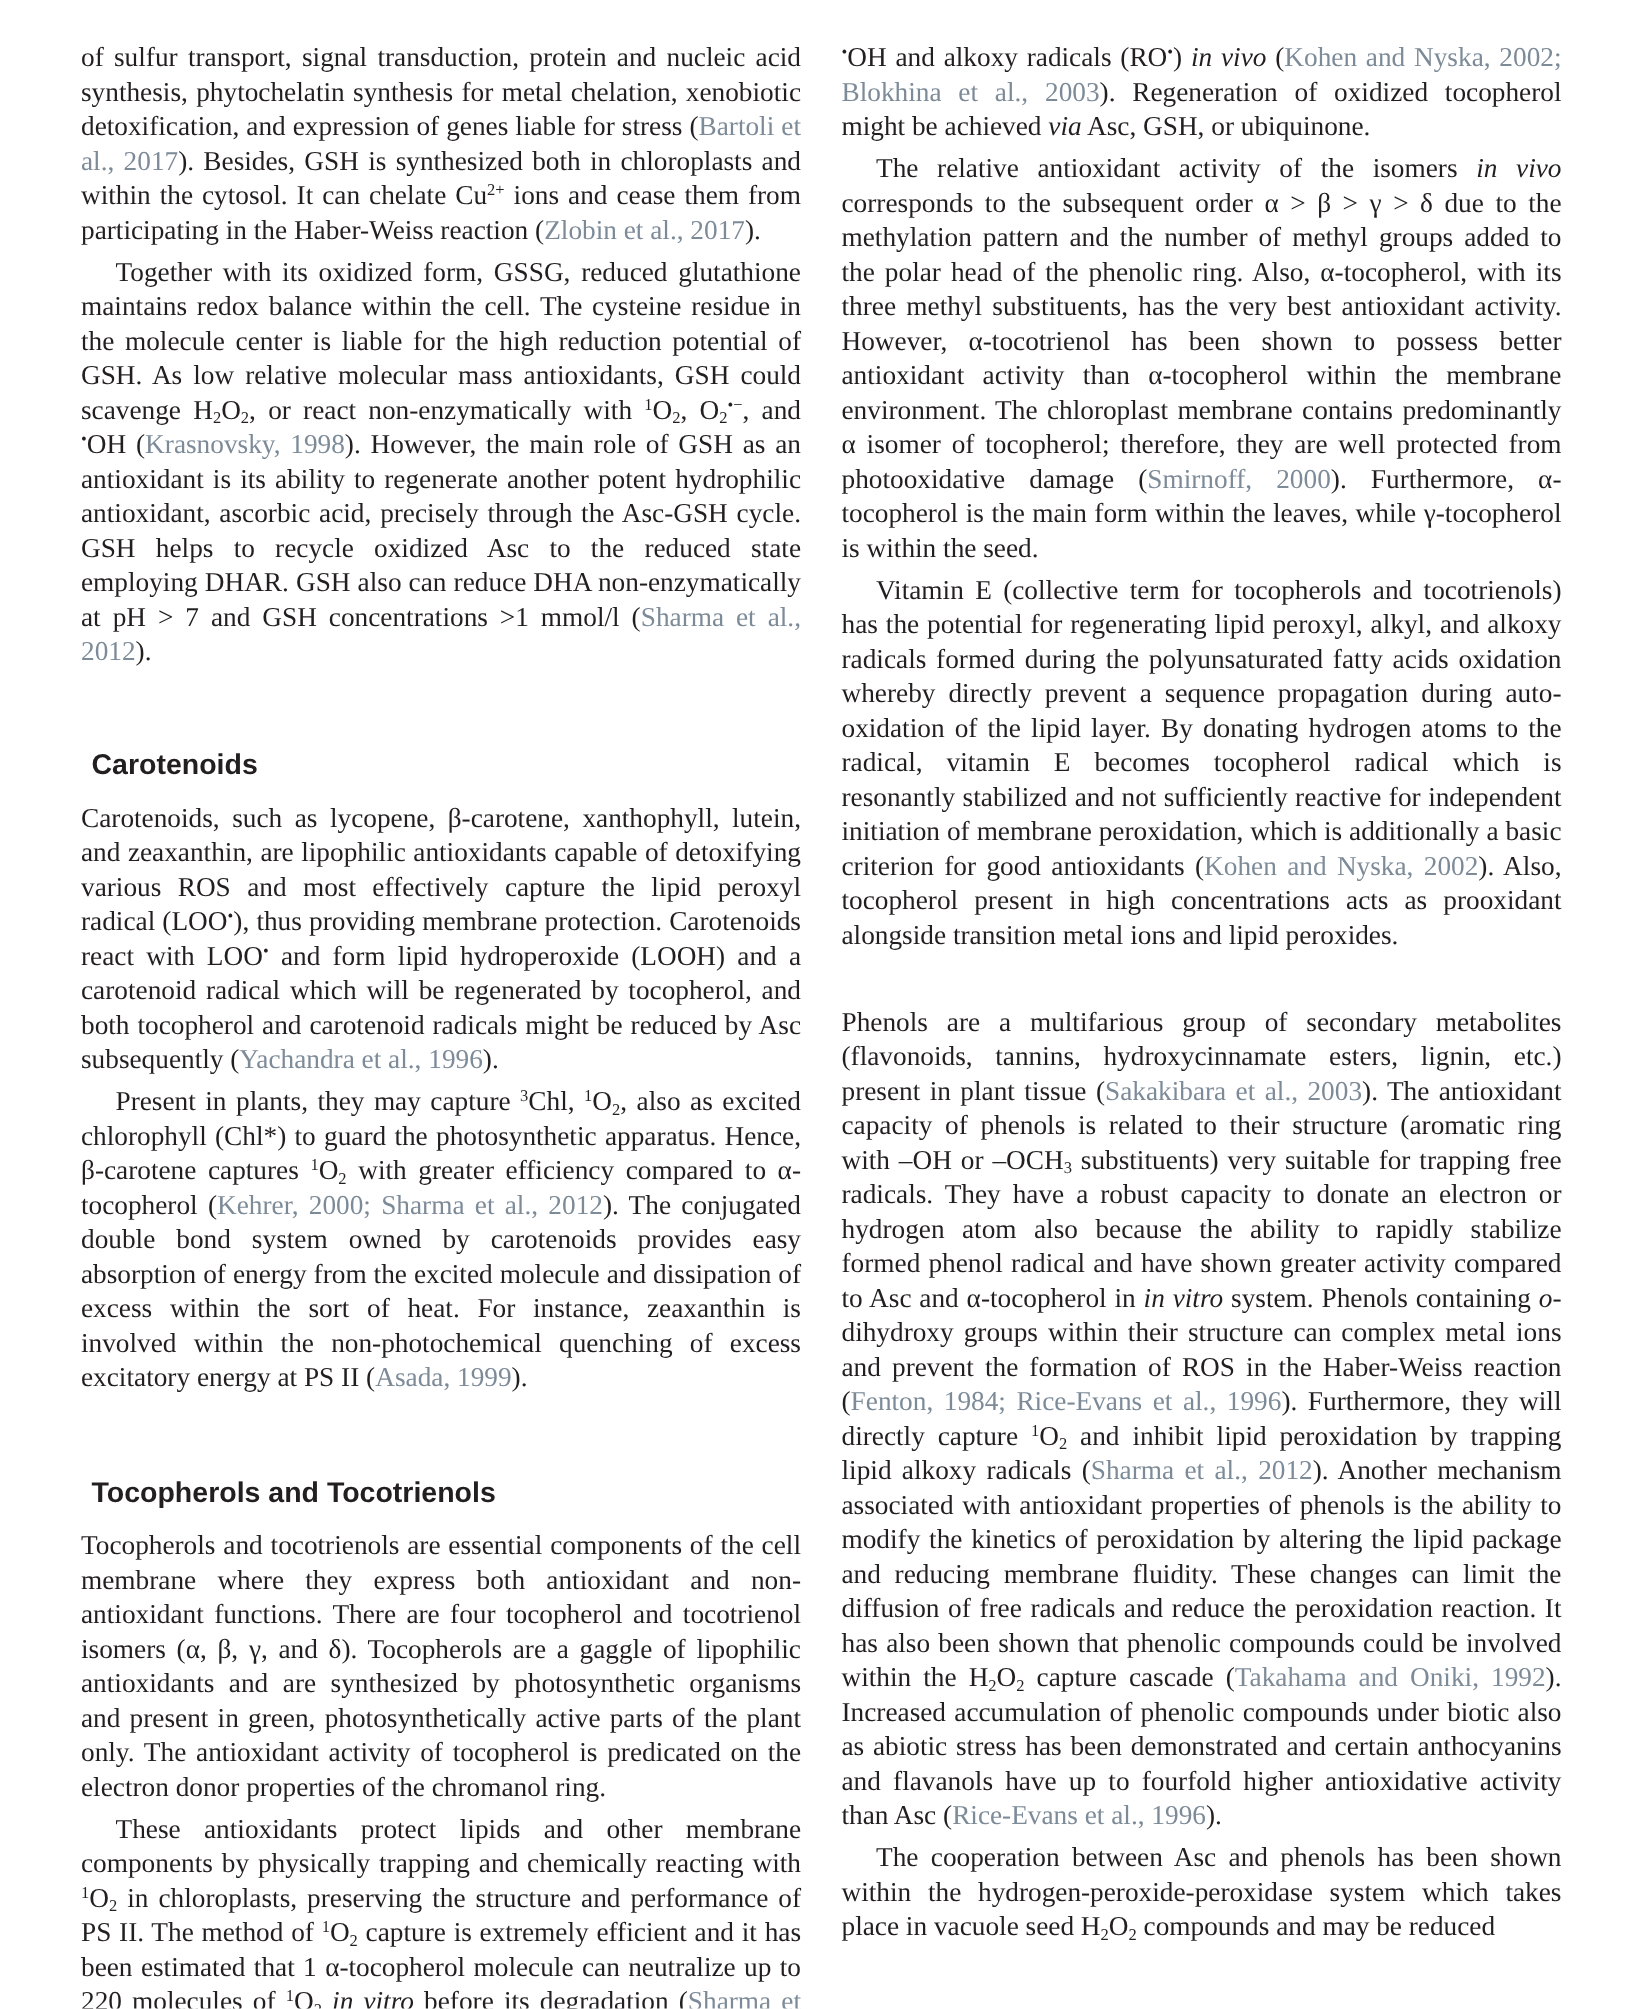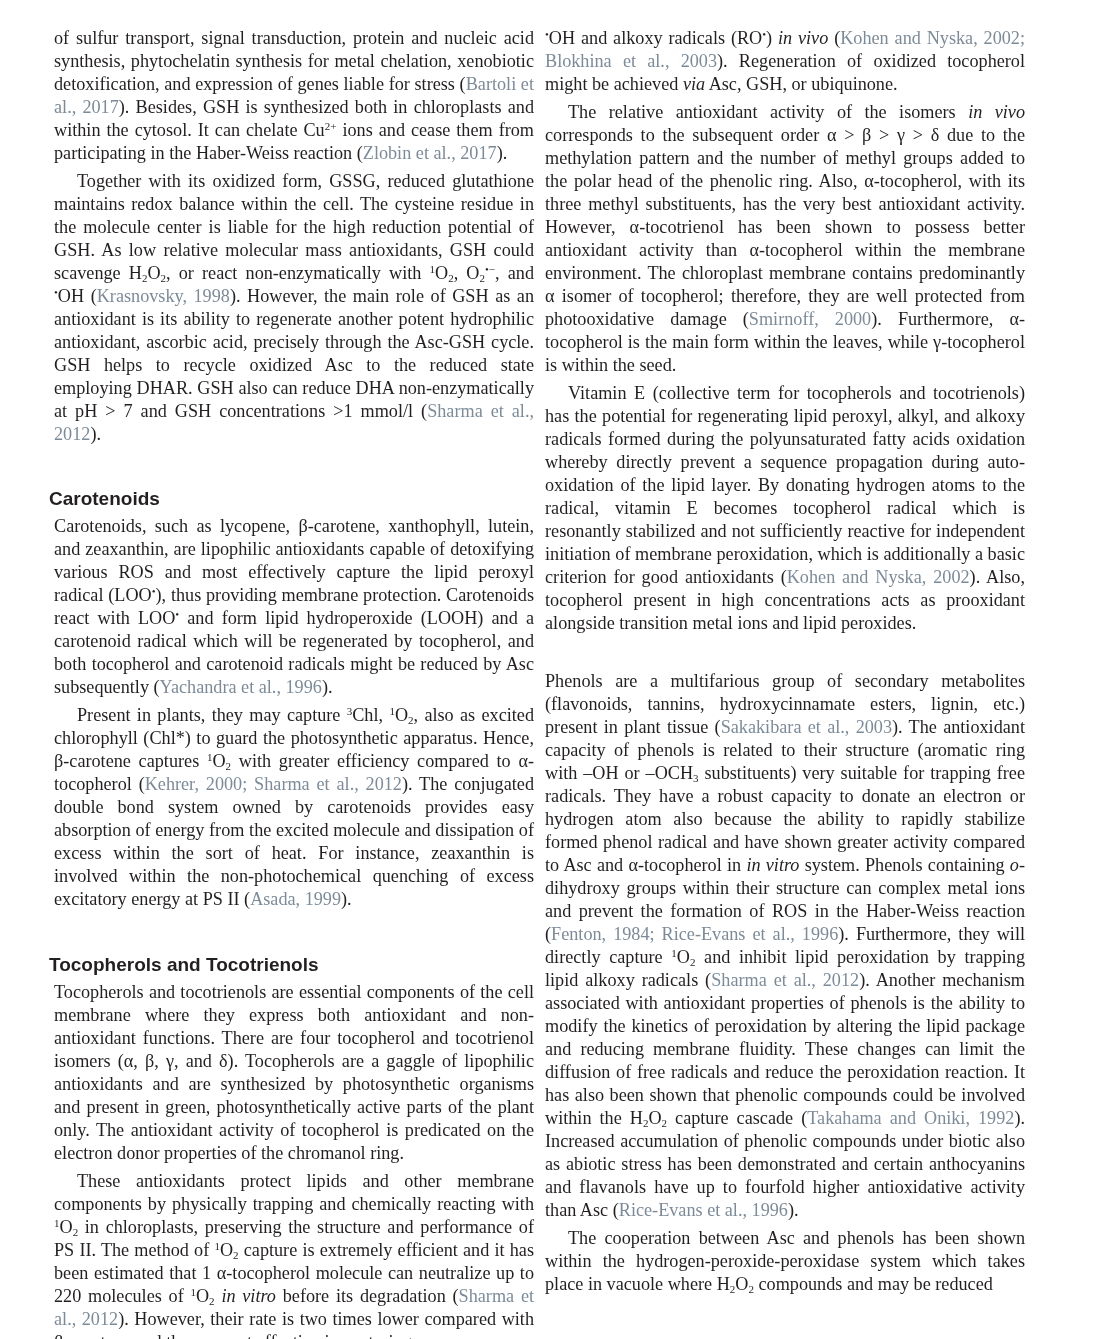--- a/index.html
+++ b/index.html
@@ -1,36 +1,36 @@
 <!DOCTYPE html>
 <html><head>
 <meta charset="utf-8">
 <style>
   html, body { margin: 0; padding: 0; background: #ffffff; }
   body { width: 1100px; height: 1339px; overflow: hidden; position: relative; }
   .page { position: absolute; left: 0; top: 0; width: 1100px; height: 1339px; }
   .col { position: absolute; top: 22px; width: 490px; }
   .col-left { left: 49px; }
-  .col-right { left: 540px; }
+  .col-right { left: 556px; }
   .p {
     font-family: "Liberation Serif", "DejaVu Serif", serif;
     font-size: 18.2px;
     line-height: 23px;
     color: #231f20;
     text-align: justify;
     margin: 5px;
     hyphens: none;
   }
   .p.indent { text-indent: 23px; }
   .h {
     font-family: "Liberation Sans", "DejaVu Sans", sans-serif;
     font-size: 19px;
     font-weight: bold;
     color: #231f20;
-    margin: 0;
+    margin: 12px;
     line-height: 23px;
   }
   .gap-left-1 { height: 36px; }
   .gap-left-2 { height: 37px; }
   .gap-right-1 { height: 25px; }
   .cite { color: #7d8b98; }
   .it { font-style: italic; }
   sup, sub { font-size: 11px; line-height: 0; }
   sup { vertical-align: 6px; }
   sub { vertical-align: -3px; }
@@ -69,15 +69,15 @@
 
     <p class="p indent"><span>The relative antioxidant activity of the isomers </span><span class="it">in vivo</span><span> corresponds to the subsequent order α &gt; β &gt; γ &gt; δ due to the methylation pattern and the number of methyl groups added to the polar head of the phenolic ring. Also, α-tocopherol, with its three methyl substituents, has the very best antioxidant activity. However, α-tocotrienol has been shown to possess better antioxidant activity than α-tocopherol within the membrane environment. The chloroplast membrane contains predominantly α isomer of tocopherol; therefore, they are well protected from photooxidative damage (</span><span class="cite">Smirnoff, 2000</span><span>). Furthermore, α-tocopherol is the main form within the leaves, while γ-tocopherol is within the seed.</span></p>
 
     <p class="p indent"><span>Vitamin E (collective term for tocopherols and tocotrienols) has the potential for regenerating lipid peroxyl, alkyl, and alkoxy radicals formed during the polyunsaturated fatty acids oxidation whereby directly prevent a sequence propagation during auto-oxidation of the lipid layer. By donating hydrogen atoms to the radical, vitamin E becomes tocopherol radical which is resonantly stabilized and not sufficiently reactive for independent initiation of membrane peroxidation, which is additionally a basic criterion for good antioxidants (</span><span class="cite">Kohen and Nyska, 2002</span><span>). Also, tocopherol present in high concentrations acts as prooxidant alongside transition metal ions and lipid peroxides.</span></p>
 
     <div class="gap-right-1"></div>
 
 
     <p class="p"><span>Phenols are a multifarious group of secondary metabolites (flavonoids, tannins, hydroxycinnamate esters, lignin, etc.) present in plant tissue (</span><span class="cite">Sakakibara et al., 2003</span><span>). The antioxidant capacity of phenols is related to their structure (aromatic ring with –OH or –OCH</span><sub>3</sub><span> substituents) very suitable for trapping free radicals. They have a robust capacity to donate an electron or hydrogen atom also because the ability to rapidly stabilize formed phenol radical and have shown greater activity compared to Asc and α-tocopherol in </span><span class="it">in vitro</span><span> system. Phenols containing </span><span class="it">o</span><span>-dihydroxy groups within their structure can complex metal ions and prevent the formation of ROS in the Haber-Weiss reaction (</span><span class="cite">Fenton, 1984; Rice-Evans et al., 1996</span><span>). Furthermore, they will directly capture </span><sup>1</sup><span>O</span><sub>2</sub><span> and inhibit lipid peroxidation by trapping lipid alkoxy radicals (</span><span class="cite">Sharma et al., 2012</span><span>). Another mechanism associated with antioxidant properties of phenols is the ability to modify the kinetics of peroxidation by altering the lipid package and reducing membrane fluidity. These changes can limit the diffusion of free radicals and reduce the peroxidation reaction. It has also been shown that phenolic compounds could be involved within the H</span><sub>2</sub><span>O</span><sub>2</sub><span> capture cascade (</span><span class="cite">Takahama and Oniki, 1992</span><span>). Increased accumulation of phenolic compounds under biotic also as abiotic stress has been demonstrated and certain anthocyanins and flavanols have up to fourfold higher antioxidative activity than Asc (</span><span class="cite">Rice-Evans et al., 1996</span><span>).</span></p>
 
-    <p class="p indent"><span>The cooperation between Asc and phenols has been shown within the hydrogen-peroxide-peroxidase system which takes place in vacuole where H</span><sub>2</sub><span>O</span><sub>2</sub><span> compounds and may be reduced</span></p>
+    <p class="p indent"><span>The cooperation between Asc and phenols has been shown within the hydrogen-peroxide-peroxidase system which takes place in vacuole seed H</span><sub>2</sub><span>O</span><sub>2</sub><span> compounds and may be reduced</span></p>
   </div>
 </div>
 
 </body></html>

